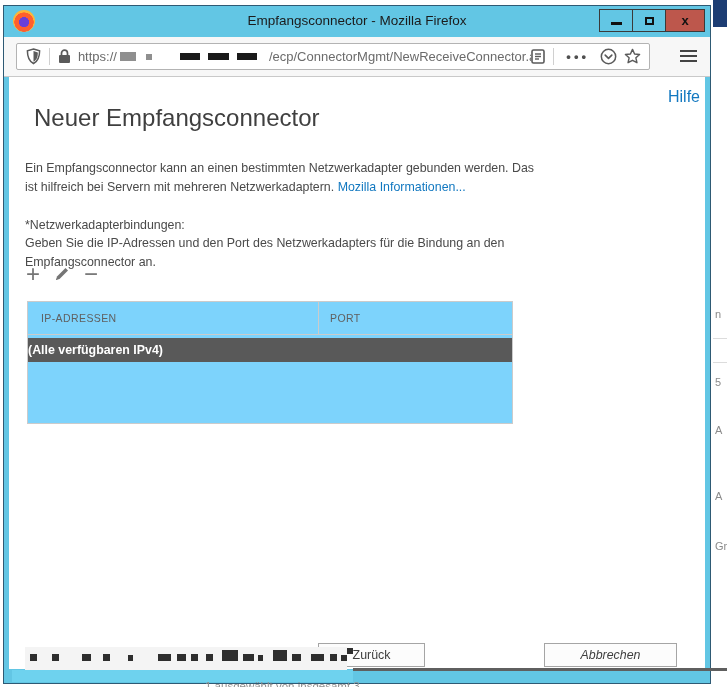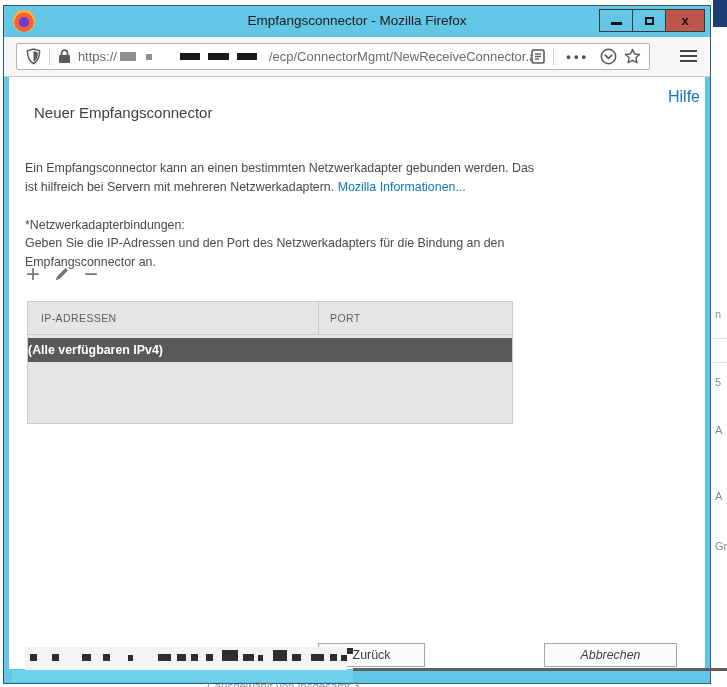--- a/index.html
+++ b/index.html
@@ -39,31 +39,31 @@
   .u-ico { flex:0 0 auto; display:flex; align-items:center; justify-content:center; }
   .u-redact { flex:0 0 auto; }
   #url-path { white-space:nowrap; overflow:hidden; width:300px; margin-left:12px; }
   .dots { letter-spacing:3px; font-size:13px; color:#4f4f4f; font-weight:bold; margin:0 4px; }
   #hamburger { position:absolute; right:13px; top:13px; width:17px; }
   #hamburger div { height:2px; background:#444; margin-bottom:3px; }
 
   
   #content { position:absolute; left:5px; top:71px; width:696px; height:592px; background:#fff; }
   #help-link { position:absolute; top:11px; right:5px; color:#1278c0; font-size:16px; cursor:pointer; }
-  #dlg-title { position:absolute; left:25px; top:27px; font-size:15px; font-weight:300; color:#3f3f3f; }
+  #dlg-title { position:absolute; left:25px; top:27px; font-size:24px; font-weight:300; color:#3f3f3f; }
   .body-text { font-size:12.4px; color:#4a4a4a; line-height:1.5; }
   #intro { position:absolute; left:16px; top:82px; width:510px; }
   .link { color:#1278c0; cursor:pointer; }
   #bind-label { position:absolute; left:16px; top:139px; }
   #bind-hint { position:absolute; left:16px; top:157px; width:500px; }
   #iconbar { position:absolute; left:17px; top:186px; display:flex; align-items:center; gap:13px; color:#757575; }
   .tool-glyph { font-size:24px; font-weight:400; line-height:22px; cursor:pointer; }
 
   #ipTable { position:absolute; left:18px; top:224px; width:486px; height:123px;
-             border:1px solid #cbcbcb; background:#e5e5e5; }
+             border:1px solid #cbcbcb; background:#7dd3fc; }
   #ipTable .thead { display:flex; height:33px; border-bottom:1px solid #cbcbcb;
                     font-size:10.5px; color:#606060; letter-spacing:.4px; }
   .th1 { width:290px; padding-left:13px; line-height:32px; }
   .th2 { flex:1; padding-left:11px; line-height:32px; border-left:1px solid #cbcbcb; }
   .trow { display:flex; height:24px; margin-top:3px; align-items:center;
           font-size:12.4px; }
   .trow.selected { background:#595959; color:#fff; font-weight:bold; }
   .td1 { width:297px; padding-left:0; }
   .td2 { flex:1; }
 

